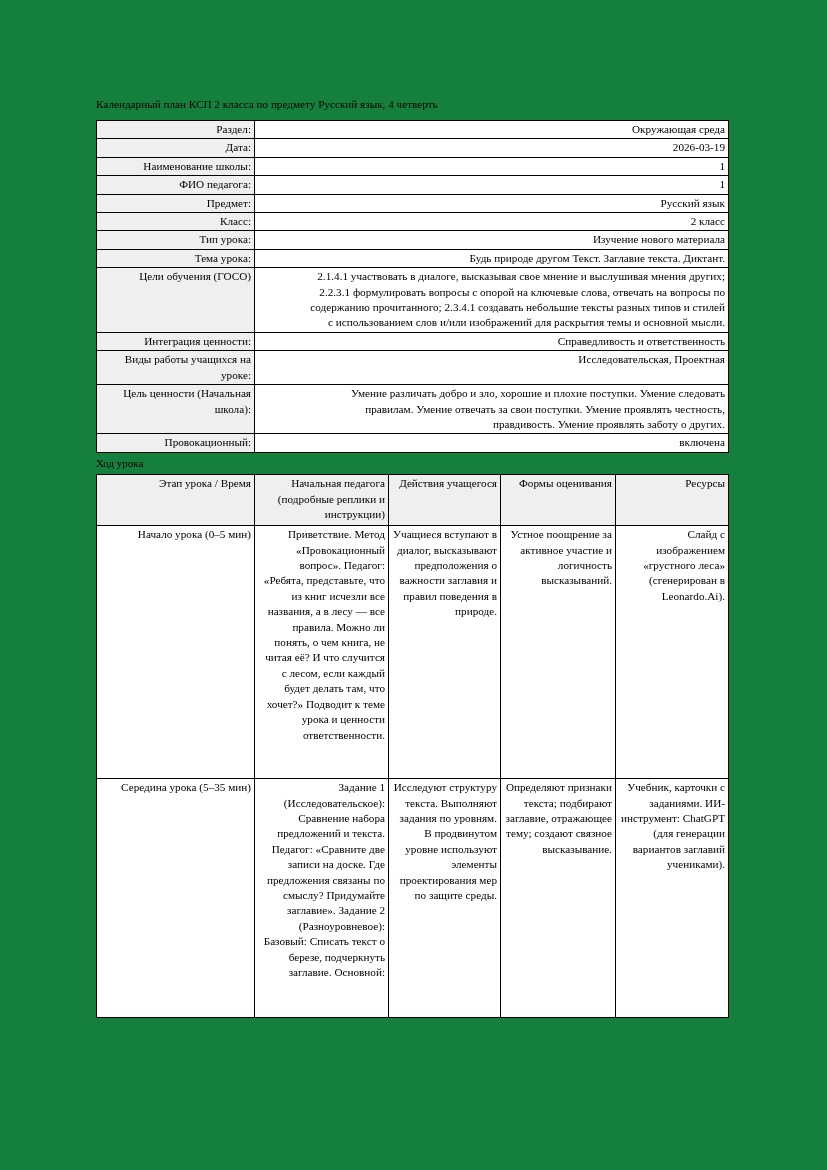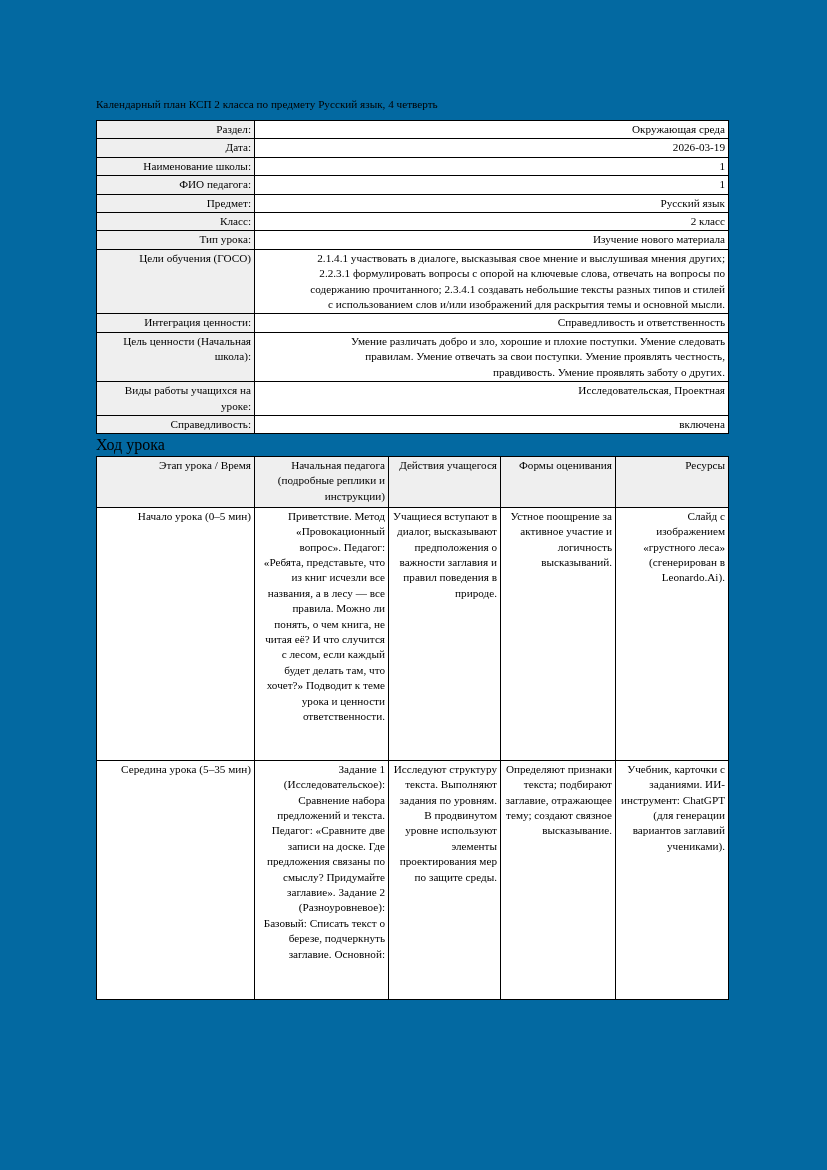--- a/index.html
+++ b/index.html
@@ -11,21 +11,21 @@
     width: 827px;
     height: 1170px;
     font-family: "Liberation Serif", "DejaVu Serif", serif;
     color: #000000;
     overflow: hidden;
   }
   .page {
     position: relative;
     width: 827px;
     height: 1170px;
-    background: #0369a1;
+    background: #15803d;
     box-sizing: border-box;
     font-family: Liberation Serif, serif;
   }
   .content {
     position: absolute;
     left: 96px;
     top: 96px;
     width: 632px;
   }
 
@@ -59,21 +59,21 @@
   .info-table col.c-value { width: 474px; }
   .info-table td.label {
     background: #efefef;
   }
   .info-table td.value {
     background: #ffffff;
     padding-left: 48px;
   }
 
   .section-caption {
-    font-size: 16px;
+    font-size: 11px;
     line-height: 15.5px;
     margin: 3px 0 3px 0;
   }
 
   
   .flow-table col.c1 { width: 158px; }
   .flow-table col.c2 { width: 134px; }
   .flow-table col.c3 { width: 112px; }
   .flow-table col.c4 { width: 115px; }
   .flow-table col.c5 { width: 113px; }
@@ -128,37 +128,41 @@
         </tr>
         <tr>
           <td class="label">Класс:</td>
           <td class="value">2 класс</td>
         </tr>
         <tr>
           <td class="label">Тип урока:</td>
           <td class="value">Изучение нового материала</td>
         </tr>
         <tr>
+          <td class="label">Тема урока:</td>
+          <td class="value">Будь природе другом Текст. Заглавие текста. Диктант.</td>
+        </tr>
+        <tr>
           <td class="label">Цели обучения (ГОСО)</td>
           <td class="value">2.1.4.1 участвовать в диалоге, высказывая свое мнение и выслушивая мнения других; 2.2.3.1 формулировать вопросы с опорой на ключевые слова, отвечать на вопросы по содержанию прочитанного; 2.3.4.1 создавать небольшие тексты разных типов и стилей с использованием слов и/или изображений для раскрытия темы и основной мысли.</td>
         </tr>
         <tr>
           <td class="label">Интеграция ценности:</td>
           <td class="value">Справедливость и ответственность</td>
         </tr>
         <tr>
+          <td class="label">Виды работы учащихся на уроке:</td>
+          <td class="value">Исследовательская, Проектная</td>
+        </tr>
+        <tr>
           <td class="label">Цель ценности (Начальная школа):</td>
           <td class="value">Умение различать добро и зло, хорошие и плохие поступки. Умение следовать правилам. Умение отвечать за свои поступки. Умение проявлять честность, правдивость. Умение проявлять заботу о других.</td>
         </tr>
         <tr>
-          <td class="label">Виды работы учащихся на уроке:</td>
-          <td class="value">Исследовательская, Проектная</td>
-        </tr>
-        <tr>
-          <td class="label">Справедливость:</td>
+          <td class="label">Провокационный:</td>
           <td class="value">включена</td>
         </tr>
       </tbody>
     </table>
 
     <div class="section-caption">Ход урока</div>
 
     <table class="grid flow-table">
       <colgroup>
         <col class="c1">

